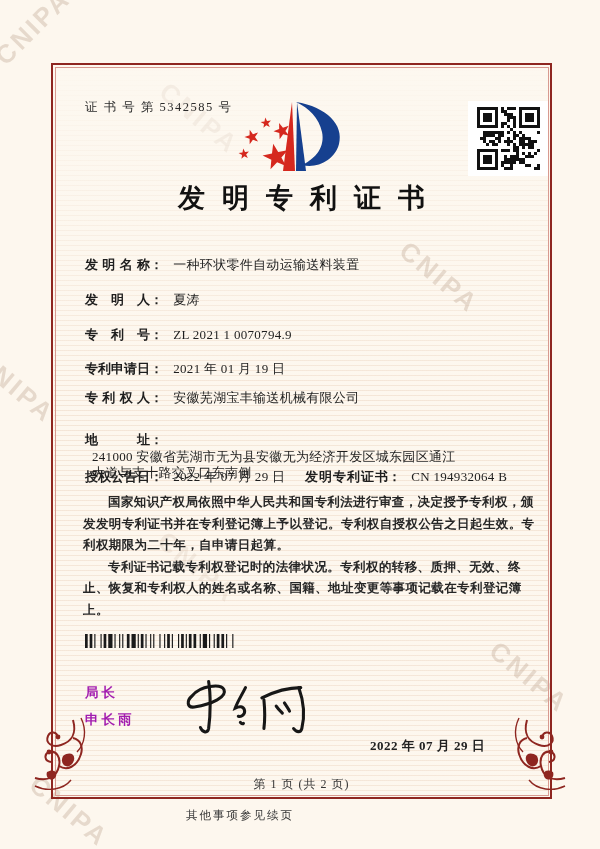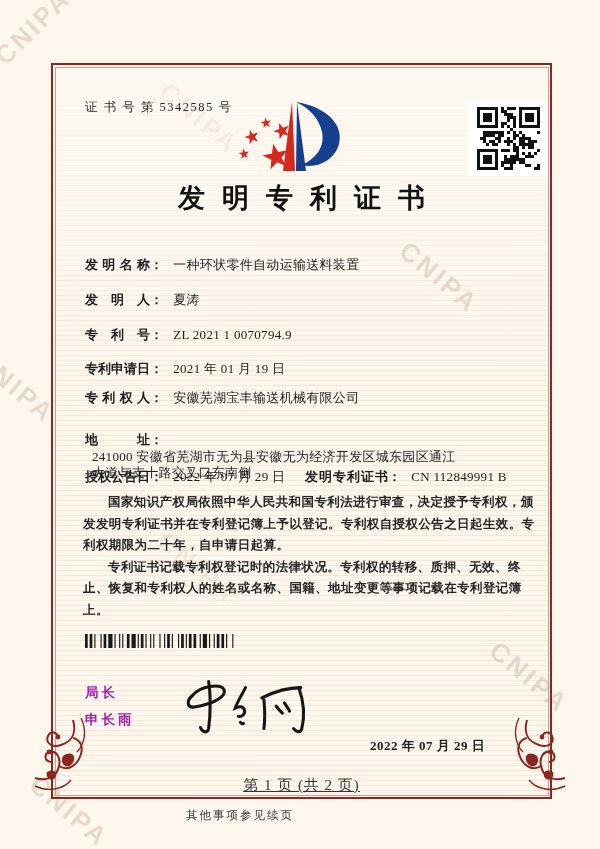--- a/index.html
+++ b/index.html
@@ -61,21 +61,21 @@
   
   .barcode { position:absolute; left:85px; top:634px; z-index:4; }
   .signer { position:absolute; left:85px; top:684px; z-index:4;
     font-family:"Liberation Sans","DejaVu Sans",sans-serif;
     font-weight:bold; font-size:13.5px; color:#a21caf; letter-spacing:3px; }
   .signer div { margin-bottom:9px; }
   .signature { position:absolute; left:182px; top:674px; z-index:4; }
   .issue-date { position:absolute; left:370px; top:737px; z-index:4;
     font-size:13px; font-weight:bold; color:#222; letter-spacing:.5px; }
   .page-info { position:absolute; left:51px; top:776px; width:501px; z-index:4;
-    text-align:center; font-size:15px; color:#333; letter-spacing:1px;text-decoration:underline; }
+    text-align:center; font-size:12px; color:#333; letter-spacing:1px; }
   .note { position:absolute; left:0; top:808px; width:480px; z-index:4;
     text-align:center; font-size:11.5px; color:#3a3a3a; letter-spacing:2px; }
   .ornament { position:absolute; z-index:5; width:74px; height:86px; }
   .ornament.bl { left:33px; top:716px; }
   .ornament.br { left:493px; top:716px; transform:scaleX(-1); }
 </style>
 </head>
 <body>
 
 <div class="page">
@@ -274,21 +274,21 @@
   </div>
   <div class="field-row" style="top:432px">
     <span class="flabel">地址</span><span class="fcolon">：</span>
     <span class="fvalue wrap">241000 安徽省芜湖市无为县安徽无为经济开发区城东园区通江大道与支十路交叉口东南侧</span>
   </div>
   <div class="field-row" style="top:469px">
     <span class="flabel">授权公告日</span><span class="fcolon">：</span>
     <span class="fvalue">2022 年 07 月 29 日</span>
     <span class="pair2">
       <span class="flabel wide">发明专利证书</span><span class="fcolon">：</span>
-      <span class="fvalue">CN 112849991 B</span>
+      <span class="fvalue">CN 194932064 B</span>
     </span>
   </div>
 
   <div class="body-text">
     <p>国家知识产权局依照中华人民共和国专利法进行审查，决定授予专利权，颁发发明专利证书并在专利登记簿上予以登记。专利权自授权公告之日起生效。专利权期限为二十年，自申请日起算。</p>
     <p>专利证书记载专利权登记时的法律状况。专利权的转移、质押、无效、终止、恢复和专利权人的姓名或名称、国籍、地址变更等事项记载在专利登记簿上。</p>
   </div>
 
   <div class="barcode">
     <svg id="bc-svg" width="154" height="14" viewBox="0 0 154 14">

